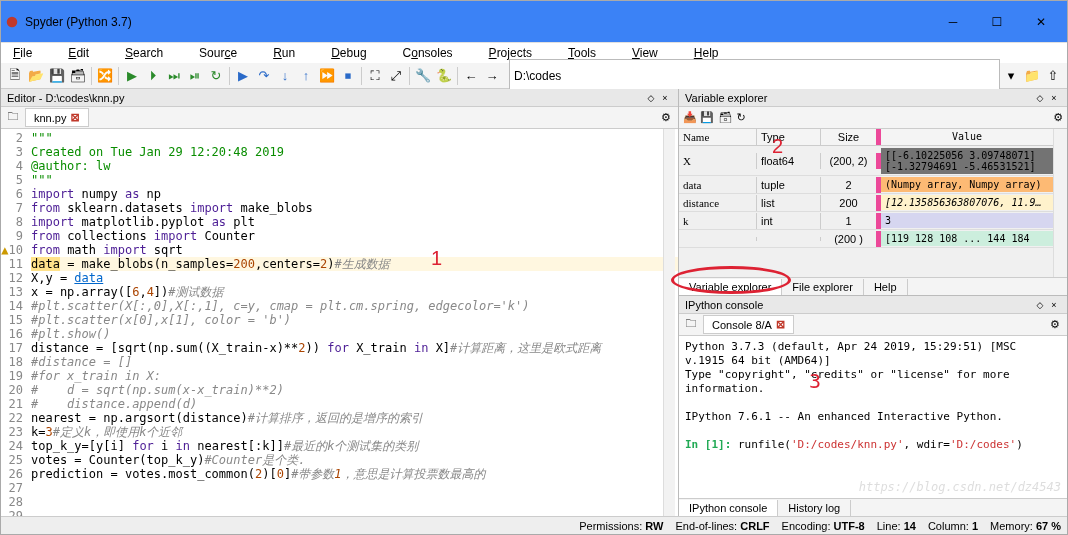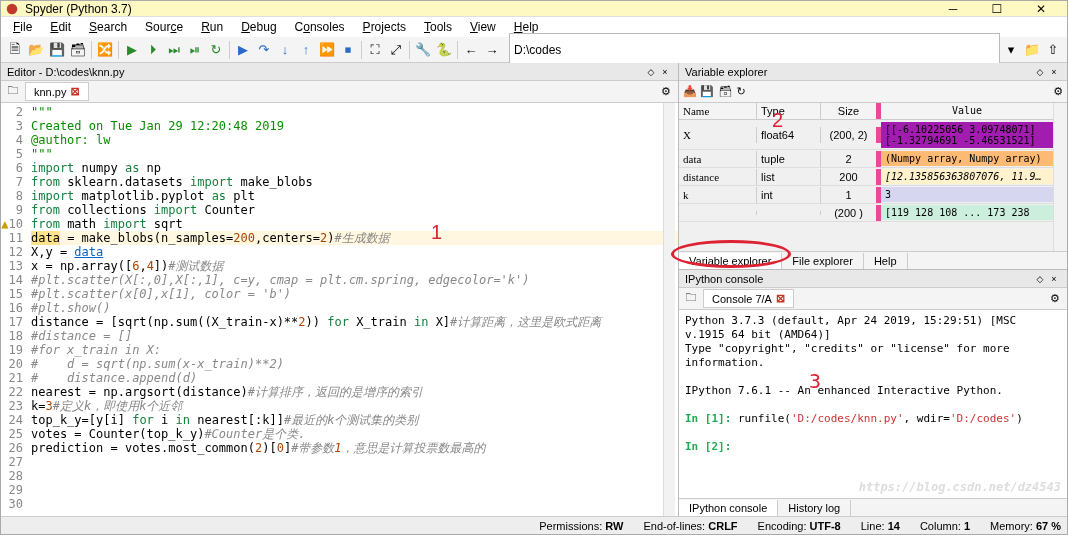--- a/index.html
+++ b/index.html
@@ -1,21 +1,21 @@
 <!DOCTYPE html>
 <html><head>
 <meta charset="utf-8">
 <style>
 * { box-sizing: border-box; margin: 0; padding: 0; }
 body { font-family: "Segoe UI", Tahoma, sans-serif; font-size: 11px; background: #f0f0f0; width: 1068px; height: 535px; overflow: hidden; display: flex; flex-direction: column; border: 1px solid #aaa; }
-.titlebar { height: 16px; background: #fef9c3; display: flex; align-items: center; padding: 0 4px; border-bottom: 1px solid #e0e0e0; }
+.titlebar { height: 42px; background: #3b82f6; display: flex; align-items: center; padding: 0 4px; border-bottom: 1px solid #e0e0e0; }
 .titlebar .spyder-icon { width: 14px; height: 14px; margin-right: 6px; }
 .titlebar .title { flex: 1; font-size: 12px; }
 .titlebar .winbtn { width: 44px; height: 26px; display: flex; align-items: center; justify-content: center; font-size: 12px; }
-.menubar { height: 20px; background: #fff; display: flex; align-items: center; padding: 0 4px; gap: 2px; }
+.menubar { height: 20px; background: #fff; display: flex; align-items: center; padding: 0 4px; gap: 20px; }
 .menubar .menu { padding: 2px 8px; font-size: 12px; cursor: default; }
 .menubar .menu u { text-decoration: underline; }
 .toolbar { height: 26px; background: #f4f4f4; display: flex; align-items: center; padding: 0 4px; gap: 1px; border-bottom: 1px solid #ccc; }
 .toolbar .tbtn { width: 20px; height: 20px; display: flex; align-items: center; justify-content: center; font-size: 13px; }
 .toolbar .sep { width: 1px; height: 18px; background: #ccc; margin: 0 2px; }
 .toolbar .path-box { flex: 1; margin-left: 6px; height: 33px; border: 1px solid #bbb; background: #fff; padding: 0 4px; display: flex; align-items: center; font-size: 12px; }
 .main { flex: 1; display: flex; overflow: hidden; }
 .left { flex: 1; display: flex; flex-direction: column; border-right: 1px solid #bbb; }
 .right { width: 388px; display: flex; flex-direction: column; }
 .pane-title { height: 18px; background: #e8e8e8; border-bottom: 1px solid #ccc; display: flex; align-items: center; padding: 0 6px; font-size: 11px; }
@@ -27,53 +27,53 @@
 .file-tab .close-x { color: #c0392b; font-size: 11px; font-weight: bold; }
 .gear { margin-left: auto; }
 .editor { flex: 1; display: flex; overflow: hidden; background: #fff; position: relative; }
 .editor .gutter { width: 26px; background: #fff; text-align: right; padding: 2px 4px 2px 0; font-family: Consolas, monospace; font-size: 12px; color: #888; line-height: 14px; }
 .editor .code { flex: 1; padding: 2px 0 2px 4px; font-family: Consolas, monospace; font-size: 12px; line-height: 14px; white-space: pre; overflow: hidden; }
 .annot-1 { position: absolute; top: 118px; left: 430px; color: #d23; font-size: 20px; }
 .annot-2 { position: absolute; top: 118px; right: 300px; color: #d23; font-size: 20px; z-index: 5; }
 .annot-3 { position: absolute; bottom: 110px; left: 130px; color: #d23; font-size: 20px; }
 .annot-circle { position: absolute; top: -12px; left: -8px; width: 120px; height: 28px; border: 3px solid #d23; border-radius: 50%/50%; z-index: 10; pointer-events: none; }
 .tok-str { color: #098d00; }
-.tok-kw { color: #15803d; }
+.tok-kw { color: #4c1d95; }
 .tok-cm { color: #888; font-style: italic; }
 .tok-num { color: #aa4400; }
 .tok-warn { color: #000; background: #ffe28a; }
 .tok-data { color: #0066cc; text-decoration: underline; }
 .line-hl { background: #fff7e0; display: inline-block; width: 100%; }
 .varexp { display: flex; flex-direction: column; }
 .varexp-tools { height: 22px; display: flex; align-items: center; padding: 0 4px; gap: 4px; border-bottom: 1px solid #ccc; background: #f4f4f4; }
 .varexp-table { font-size: 11px; }
 .varexp-table .hdr { display: flex; background: #f4f4f4; border-bottom: 1px solid #ccc; }
 .varexp-table .row { display: flex; border-bottom: 1px solid #ddd; height: 18px; align-items: center; }
 .c-name { width: 78px; padding: 2px 4px; border-right: 1px solid #ccc; font-family: Liberation Serif, serif; }
 .c-type { width: 64px; padding: 2px 4px; border-right: 1px solid #ccc; }
 .c-size { width: 60px; padding: 2px 4px; border-right: 5px solid #ec4899; text-align: center; }
 .c-val { flex: 1; padding: 2px 4px; font-family: Consolas, monospace; font-size: 10px; white-space: nowrap; overflow: hidden; }
-.varexp-table .row.float .c-val { background: #a21caf; }
+.varexp-table .row.float .c-val { background: #737373; }
 .varexp-table .row.tuple .c-val { background: #fdba74; }
 .varexp-table .row.list .c-val { background: #fff2cc; font-style: italic; }
 .varexp-table .row.int .c-val { background: #d6d6f0; }
 .varexp-table .row.partial .c-val { background: #cceedd; }
 .right-tabs { height: 18px; display: flex; align-items: center; border-top: 1px solid #ccc; font-size: 11px; background: #f4f4f4; position: relative; }
 .right-tabs .rtab { padding: 2px 10px; border-right: 1px solid #ccc; }
 .right-tabs .rtab.active { background: #fff; }
 .ipy { flex: 1; display: flex; flex-direction: column; border-top: 1px solid #bbb; }
 .ipy-body { flex: 1; background: #fff; padding: 4px 6px; font-family: Consolas, monospace; font-size: 11px; line-height: 14px; overflow: hidden; position: relative; }
 .ipy-tabs { height: 18px; display: flex; align-items: center; border-top: 1px solid #ccc; font-size: 11px; background: #f4f4f4; }
 .ipy-tabs .rtab { padding: 2px 10px; border-right: 1px solid #ccc; }
 .ipy-tabs .rtab.active { background: #fff; }
 .ipy-in { color: #2a5; font-weight: bold; }
 .ipy-str { color: #c33; }
-.statusbar { height: 18px; background: #eee; border-top: 1px solid #ccc; display: flex; align-items: center; font-size: 11px; padding: 0 6px; gap: 20px; }
+.statusbar { height: 18px; background: #eee; border-top: 1px solid #ccc; display: flex; align-items: center; font-size: 11px; padding: 0 6px; gap: 12px; }
 .statusbar .spacer { flex: 1; }
-.watermark { position: absolute; bottom: 4px; right: 6px; color: rgba(120,120,120,.25); font-size: 12px; font-style: italic; font-weight: bold; }
+.watermark { position: absolute; bottom: 4px; right: 6px; color: rgba(120,120,120,.25); font-size: 12px; font-style: italic; }
 .ruler { position: absolute; right: 3px; top: 0; bottom: 0; width: 12px; background: #f2f2f2; border-left: 1px solid #ddd; }
 .scroll-right { width: 14px; background: #f2f2f2; border-left: 1px solid #ddd; }
 </style>
 </head>
 <body>
 
 <div class="titlebar">
   <svg class="spyder-icon" viewBox="0 0 16 16">
       <circle cx="8" cy="8" r="6" fill="#c0392b"></circle>
     </svg>
@@ -235,21 +235,21 @@
               <div class="row int" style="">
                 <div class="c-name">k</div>
                 <div class="c-type">int</div>
                 <div class="c-size">1</div>
                 <div class="c-val">3</div>
               </div>
               <div class="row partial" style="">
                 <div class="c-name"></div>
                 <div class="c-type"></div>
                 <div class="c-size">(200 )</div>
-                <div class="c-val">[119 128 108 ... 173 238</div>
+                <div class="c-val">[119 128 108 ... 144 184</div>
               </div>
             </div>
         </div>
         <div class="scroll-right"></div>
       </div>
       <span class="annot-2" style="top:46px;right:284px;">2</span>
       <div class="right-tabs">
         <div class="annot-circle"></div>
         <div class="rtab active">Variable explorer</div>
         <div class="rtab">File explorer</div>
@@ -260,36 +260,35 @@
     <div class="ipy">
       <div class="pane-title">
         <span>IPython console</span>
         <span class="spacer"></span>
         <span class="ctl">◇</span>
         <span class="ctl">×</span>
       </div>
       <div class="file-tabs">
         <span class="ico">🗀</span>
         <div class="file-tab">
-          <span>Console 7/A</span>
+          <span>Console 8/A</span>
           <span class="close-x">⊠</span>
         </div>
         <span class="ico gear">⚙</span>
       </div>
       <div class="ipy-body">
         <div style="white-space:pre-wrap">Python 3.7.3 (default, Apr 24 2019, 15:29:51) [MSC v.1915 64 bit (AMD64)]</div>
         <div style="white-space:pre-wrap">Type "copyright", "credits" or "license" for more information.</div>
         <br>
         <div>IPython 7.6.1 -- An enhanced Interactive Python.</div>
         <br>
         <div>
           <span class="ipy-in">In [1]:</span><span> runfile(</span><span class="ipy-str">'D:/codes/knn.py'</span><span>, wdir=</span><span class="ipy-str">'D:/codes'</span><span>)</span>
         </div>
         <br>
-        <div><span class="ipy-in">In [2]:</span></div>
         <span class="annot-3">3</span>
         <span class="watermark">https://blog.csdn.net/dz4543</span>
       </div>
       <div class="ipy-tabs">
         <div class="rtab active">IPython console</div>
         <div class="rtab">History log</div>
       </div>
     </div>
   </div>
 </div>

